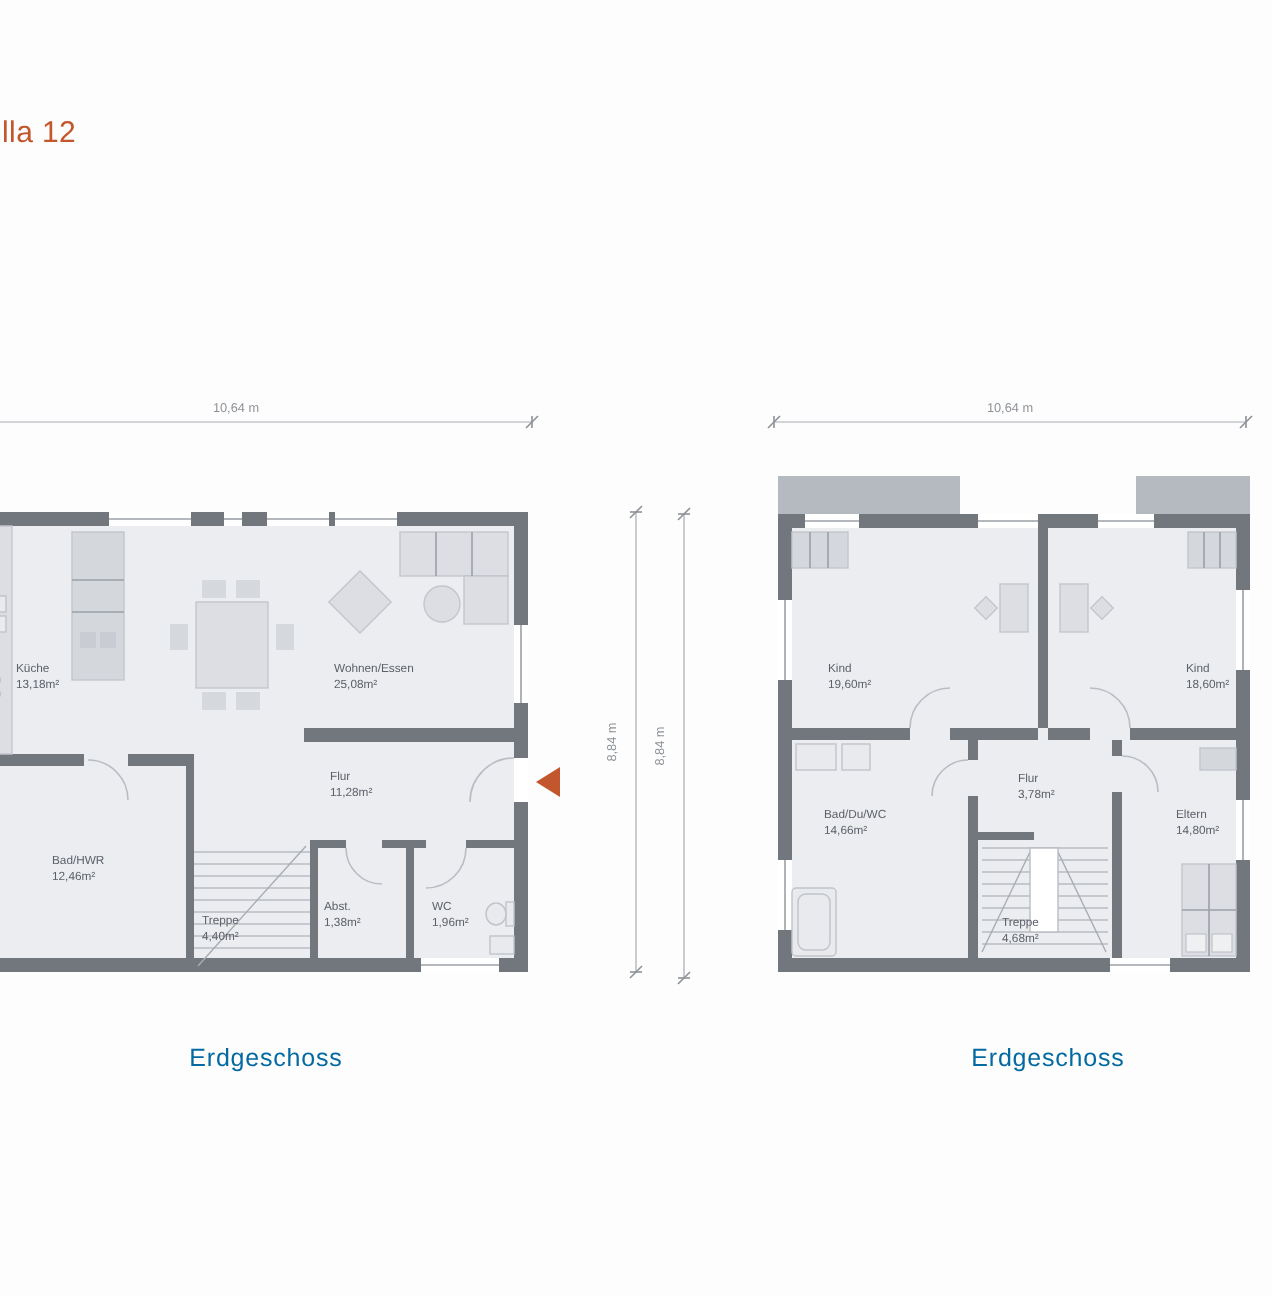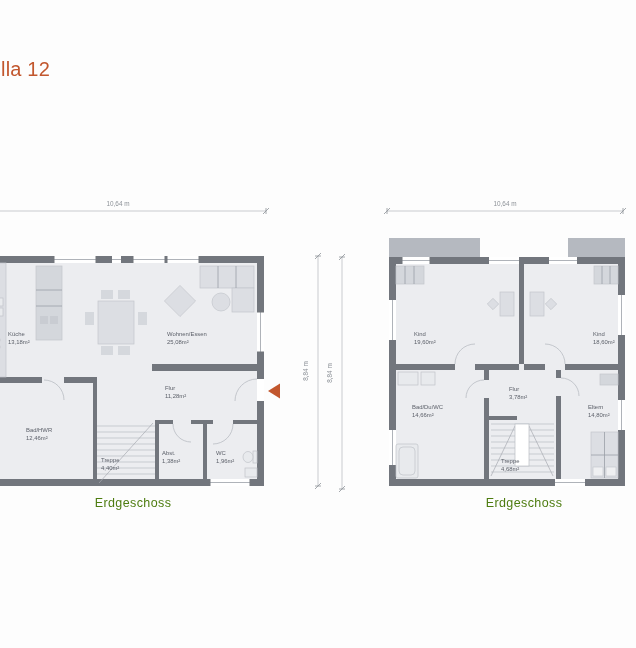--- a/index.html
+++ b/index.html
@@ -3,25 +3,25 @@
 <meta charset="utf-8">
 <style>
   html,body{margin:0;padding:0}
   body{
     width:636px;height:648px;position:relative;overflow:hidden;
     background:#fdfdfd;
     font-family:"Liberation Sans", sans-serif;
   }
   .title{
     position:absolute;left:1px;top:58px;
-    font-size:20px;font-weight:500;color:#c2572e;letter-spacing:.2px;
+    font-size:15px;font-weight:500;color:#c2572e;letter-spacing:.2px;
   }
   .caption{
-    position:absolute;top:496px;width:220px;text-align:center;
-    font-size:12.5px;color:#4d7c0f;letter-spacing:.4px;
+    position:absolute;top:522px;width:220px;text-align:center;
+    font-size:12.5px;color:#0369a1;letter-spacing:.4px;
   }
   #cap-eg{left:23px}
   #cap-dg{left:414px}
   svg.plan-canvas{position:absolute;left:0;top:0}
   svg text{font-family:"Liberation Sans", sans-serif}
   text.rn{font-size:5.9px;fill:#5d616a}
   text.dm{font-size:6.4px;fill:#8d9298}
   .wall{fill:#72767d}
   .floor{fill:#ecedf0}
   .winline{stroke:#9ba0a7;stroke-width:.8}

